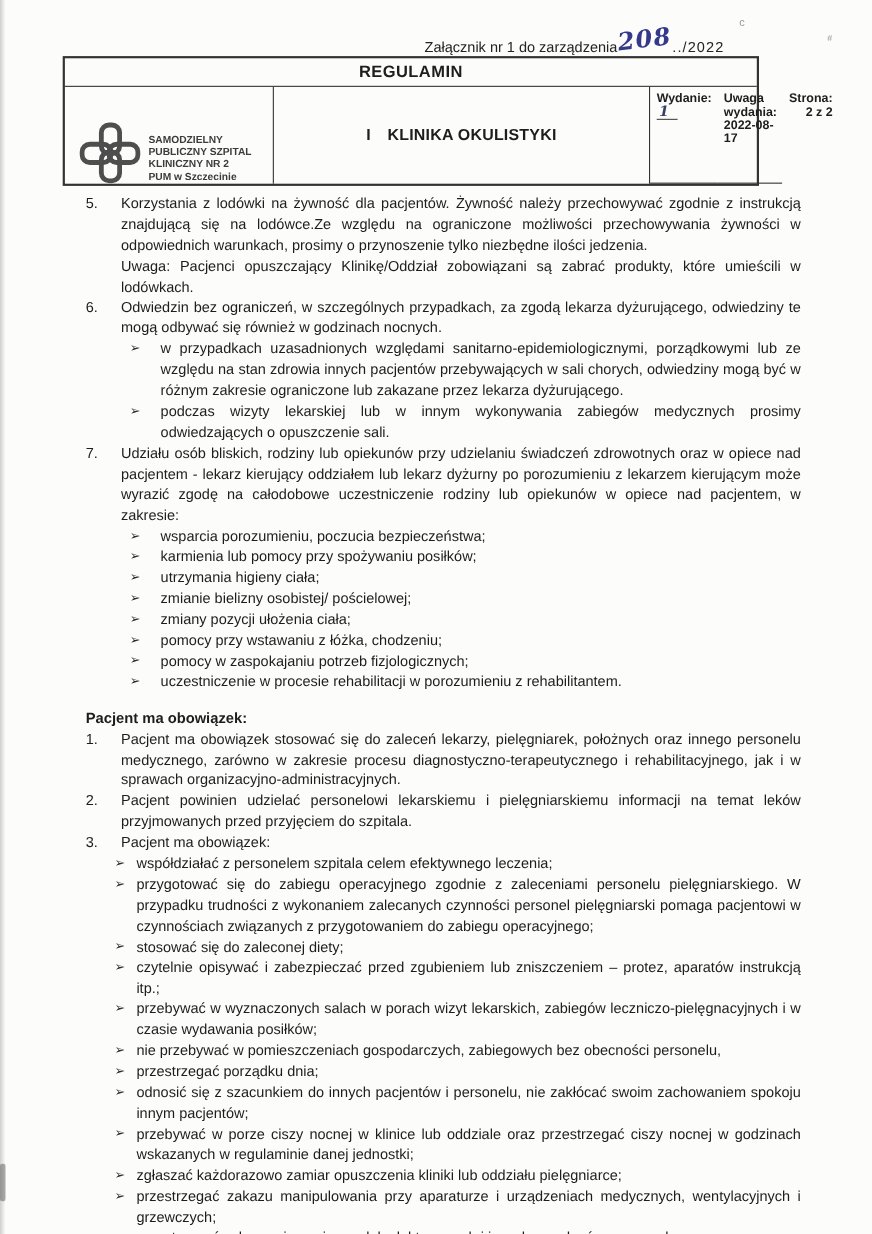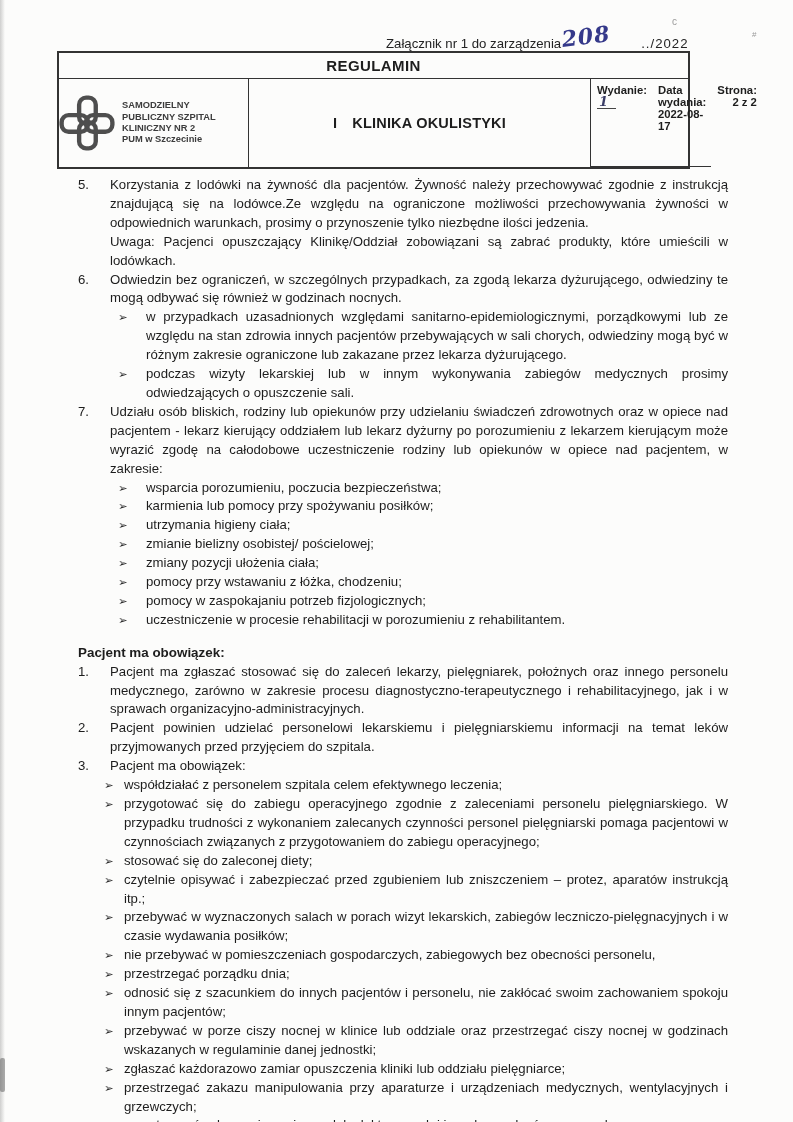--- a/index.html
+++ b/index.html
@@ -17,30 +17,30 @@
   .speck { position:absolute; color:#9a9a9a; font-size:10px; }
   .speck.s1 { left:672px; top:16px; }
   .speck.s2 { left:752px; top:30px; font-size:8px; }
 
   
   .attachment { position:absolute; left:386px; top:27px; font-size:13.2px;
     color:#232323; white-space:nowrap; }
   .hw-num { display:inline-block; font-family:"DejaVu Serif",serif; font-style:italic;
     font-weight:bold; font-size:22px; color:#35398a; transform:rotate(-7deg) translateY(-4px);
     margin:0 0 0 1px; letter-spacing:1px; }
-  .dots { letter-spacing:1px;margin-left:30px; }
+  .dots { letter-spacing:1px; }
 
   
   .header-table { position:absolute; left:57px; top:51px; width:633px;
     border:2px solid #333; box-sizing:border-box; background:transparent; }
   .ht-row1 { height:25px; line-height:25px; text-align:center; font-weight:bold;
     font-size:15px; letter-spacing:.4px; border-bottom:1.5px solid #333; }
   .ht-row2 { display:flex; height:88px; }
   .logo-cell { width:190px; box-sizing:border-box; border-right:1.5px solid #333;
-    display:flex; align-items:center; }
+    display:flex; align-items:flex-end; padding-left:13px; }
   .logo-text { margin-left:7px; font-size:9.3px; line-height:11.3px; color:#3c3c3c; }
   .logo-text .b { font-weight:bold; display:block; }
   .logo-text .n { font-weight:bold; display:block; }
   .title-cell { flex:1; display:flex; align-items:center; justify-content:center;
     font-weight:bold; font-size:14.5px; border-right:1.5px solid #333; letter-spacing:.2px; }
   .title-cell .gap { margin-left:15px; }
   .meta-cell { width:97px; display:flex; flex-direction:row; font-weight:bold;
     font-size:11.3px; }
   .meta-row { box-sizing:border-box; padding:5px 5px 3px 6px; border-bottom:1.5px solid #333; }
   .meta-row:last-child { border-bottom:none;text-align:right; }
@@ -96,21 +96,21 @@
           <span class="n">PUM w Szczecinie</span>
         </div>
       </div>
       <div class="title-cell">
         <span>I</span>
         <span class="gap">KLINIKA OKULISTYKI</span>
       </div>
       <div class="meta-cell">
         <div class="meta-row"><span>Wydanie:</span>
           <span class="hw-one">1</span></div>
-        <div class="meta-row mid"><span>Data wydania:</span><br><span>2022-08-17</span></div>
+        <div class="meta-row mid"><span>Uwaga wydania:</span><br><span>2022-08-17</span></div>
         <div class="meta-row"><span>Strona:</span>
           <span>2 z 2</span></div>
       </div>
     </div>
   </div>
 
   <div class="content">
     <div>
         <div class="li">
           <span class="num">5.</span>
@@ -170,21 +170,21 @@
               <div class="btext">uczestniczenie w procesie rehabilitacji w porozumieniu z rehabilitantem.</div>
             </div>
           </div>
         </div>
       </div>
     <div class="sec-heading">Pacjent ma obowiązek:</div>
     <div>
         <div class="li">
           <span class="num">1.</span>
           <div class="li-body">
-            <div class="para">Pacjent ma zgłaszać stosować się do zaleceń lekarzy, pielęgniarek, położnych oraz innego personelu medycznego, zarówno w zakresie procesu diagnostyczno-terapeutycznego i rehabilitacyjnego, jak i w sprawach organizacyjno-administracyjnych.</div>
+            <div class="para">Pacjent ma obowiązek stosować się do zaleceń lekarzy, pielęgniarek, położnych oraz innego personelu medycznego, zarówno w zakresie procesu diagnostyczno-terapeutycznego i rehabilitacyjnego, jak i w sprawach organizacyjno-administracyjnych.</div>
           </div>
         </div>
         <div class="li">
           <span class="num">2.</span>
           <div class="li-body">
             <div class="para">Pacjent powinien udzielać personelowi lekarskiemu i pielęgniarskiemu informacji na temat leków przyjmowanych przed przyjęciem do szpitala.</div>
           </div>
         </div>
         <div class="li">
           <span class="num">3.</span>

